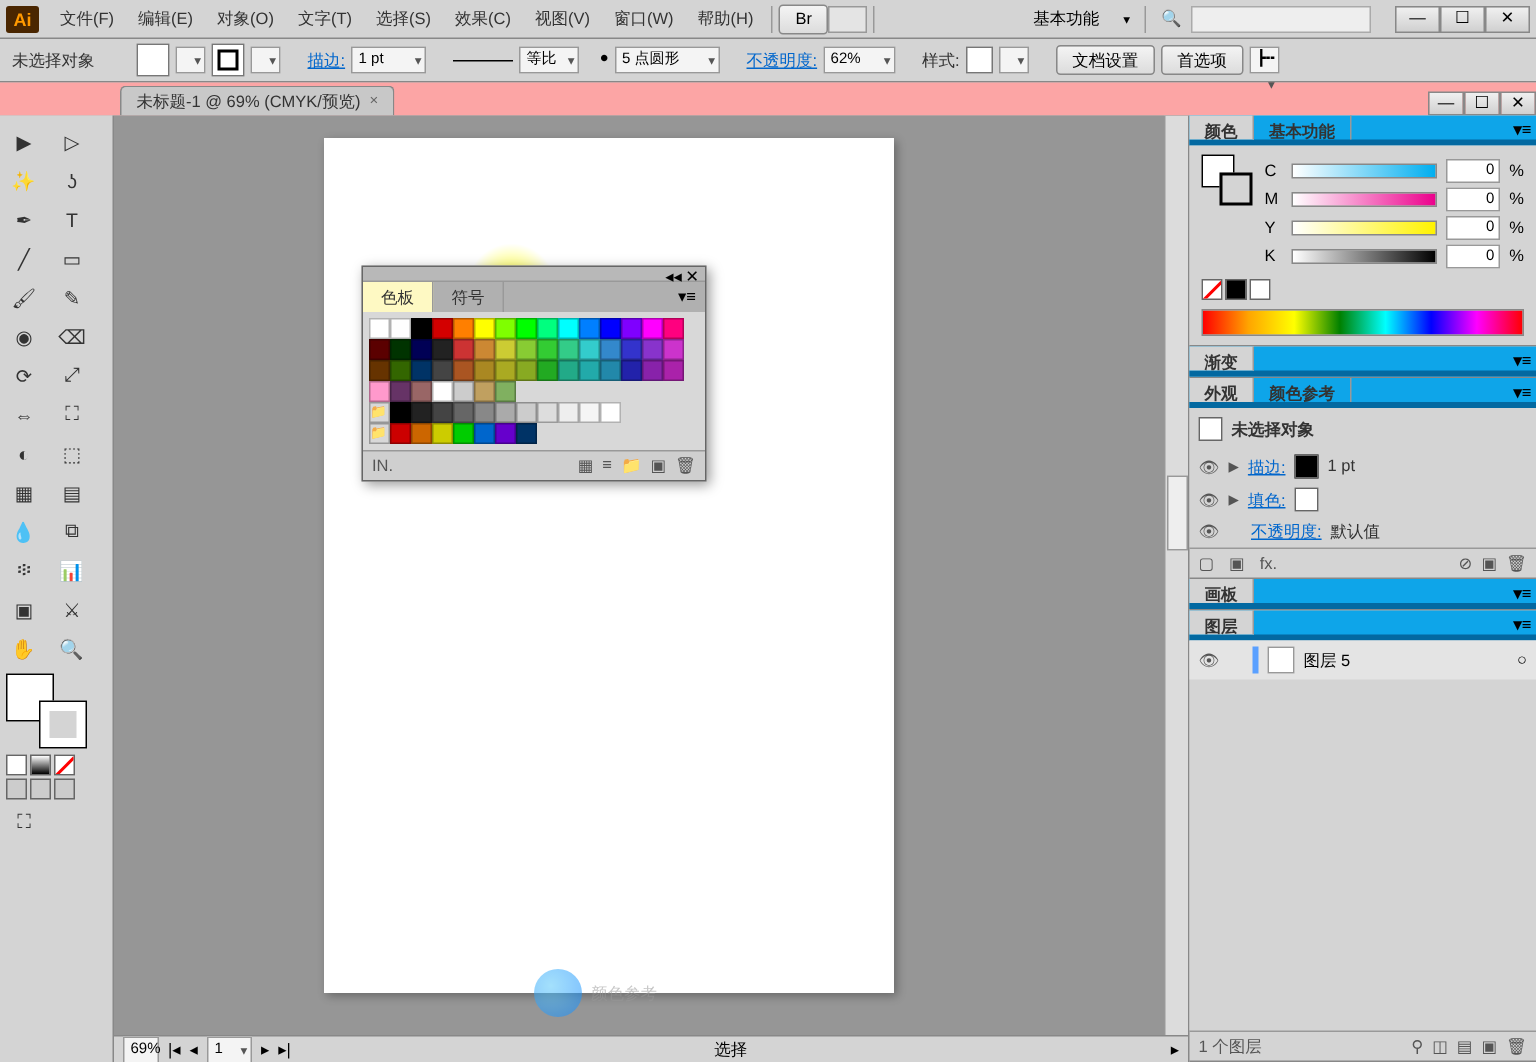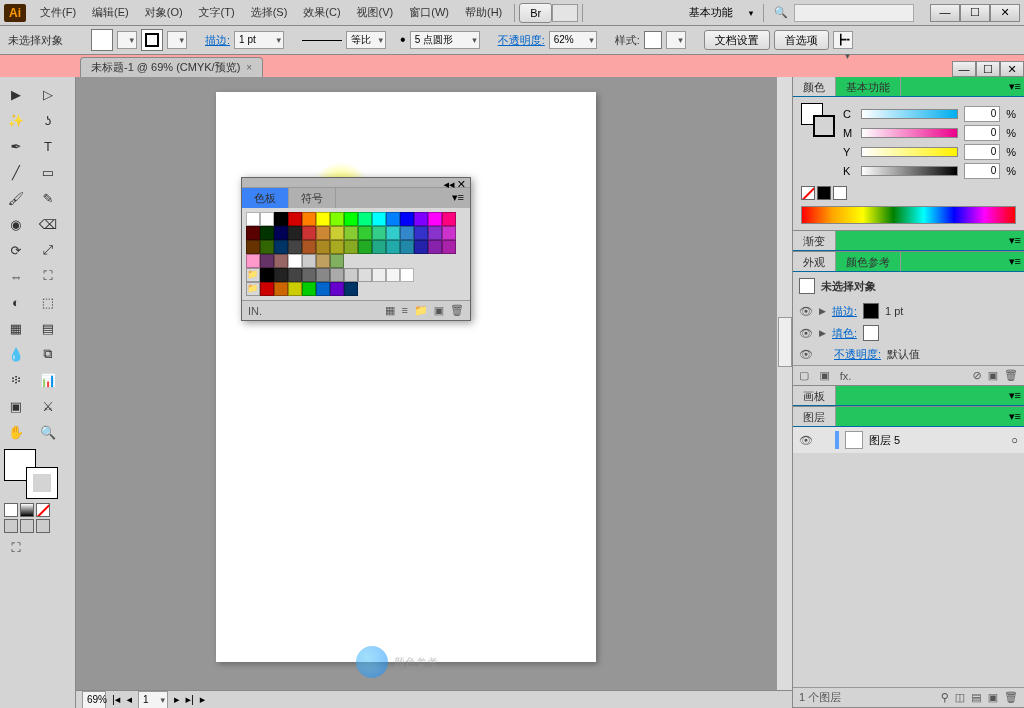--- a/index.html
+++ b/index.html
@@ -50,35 +50,35 @@
 .canvas-area { flex:1; background:#969696; position:relative; overflow:hidden;}
 .artboard { position:absolute; left:140px; top:15px; width:380px; height:570px; background:#fff; box-shadow: 2px 2px 6px rgba(0,0,0,0.3);}
 .highlight-circle { position:absolute; width:60px; height:60px; border-radius:50%; background: radial-gradient(circle, rgba(255,255,0,0.9) 0%, rgba(255,255,0,0) 70%); top:85px; left:235px; pointer-events:none;}
 .cursor-arrow { position:absolute; top:115px; left:263px; font-size:14px; color:#000; pointer-events:none;}
 
 
 .float-panel { position:absolute; top:100px; left:165px; width:230px; background:#cfcfcf; border:1px solid #666; box-shadow:2px 2px 8px rgba(0,0,0,0.4);}
 .fp-titlebar { height:10px; background:#b8b8b8; border-bottom:1px solid #999; display:flex; justify-content:flex-end; padding:0 4px; font-size:8px;}
 .fp-tabs { display:flex; background:#b0b0b0; height:20px;}
 .fp-tab { padding:3px 12px; border-right:1px solid #999; color:#333;}
-.fp-tab.active { background:#3b82f6;}
+.fp-tab.active { background:#fef9c3;}
 .fp-body { padding:4px; background:#d8d8d8;}
 .sw-grid { display:flex; flex-wrap:wrap; width:210px;}
 .sw { width:14px; height:14px; border:0.5px solid rgba(0,0,0,0.3);}
 .fp-footer { height:20px; border-top:1px solid #999; display:flex; align-items:center; padding:0 6px; gap:8px; color:#555;}
 
 
 .status { position:absolute; bottom:0; left:0; right:0; height:18px; background:#d4d4d4; border-top:1px solid #888; display:flex; align-items:center; padding:0 6px; gap:6px;}
 .vscroll { position:absolute; right:0; top:0; bottom:18px; width:16px; background:#dcdcdc; border-left:1px solid #999;}
 .vthumb { position:absolute; top:240px; width:14px; left:1px; height:50px; background:#eee; border:1px solid #999;}
 
 
 .panels { width:232px; background:#d4d4d4; border-left:1px solid #888; display:flex; flex-direction:column;}
 .panel { border-bottom:1px solid #888;}
-.panel-tabs { display:flex; background:#22c55e; height:20px; border-bottom:1px solid #0369a1;}
+.panel-tabs { display:flex; background:#0ea5e9; height:20px; border-bottom:4px solid #0369a1;font-weight:bold;}
 .ptab { padding:3px 10px; color:#333; border-right:1px solid #999;}
 .ptab.active { background:#d4d4d4;}
 .panel-body { padding:6px 8px; background:#d4d4d4;}
 .cmyk-row { display:flex; align-items:center; gap:6px; margin:3px 0;}
 .cmyk-label { width:12px; }
 .cmyk-slider { flex:1; height:10px; border:1px solid #888;}
 .cmyk-val { width:36px; height:16px; border:1px solid #999; background:#fff; text-align:right; padding-right:3px; font-size:10px; line-height:14px;}
 .spectrum { height:18px; background: linear-gradient(to right, red,orange,yellow,green,cyan,blue,magenta,red); margin-top:6px; border:1px solid #888;}
 .swatch-pair { position:relative; width:34px; height:34px;}
 .sp-fill{position:absolute;width:22px;height:22px;background:#fff;border:1px solid #000;top:0;left:0;}
@@ -366,20 +366,21 @@
     <div class="vscroll">
         <div class="vthumb"></div>
       </div>
     <div class="status">
       <span class="ctrl-dd" style="width:24px">69%</span>
       <span>|◂</span>
       <span>◂</span>
       <span class="ctrl-dd" style="width:30px">1</span>
       <span>▸</span>
       <span>▸|</span>
+      <span style="flex:1;text-align:center">选择</span>
       <span>▸</span>
     </div>
   </div>
 
   <div class="panels">
 
     <div class="panel">
       <div class="panel-tabs">
         <div class="ptab active">颜色</div>
         <div class="ptab">基本功能</div>

